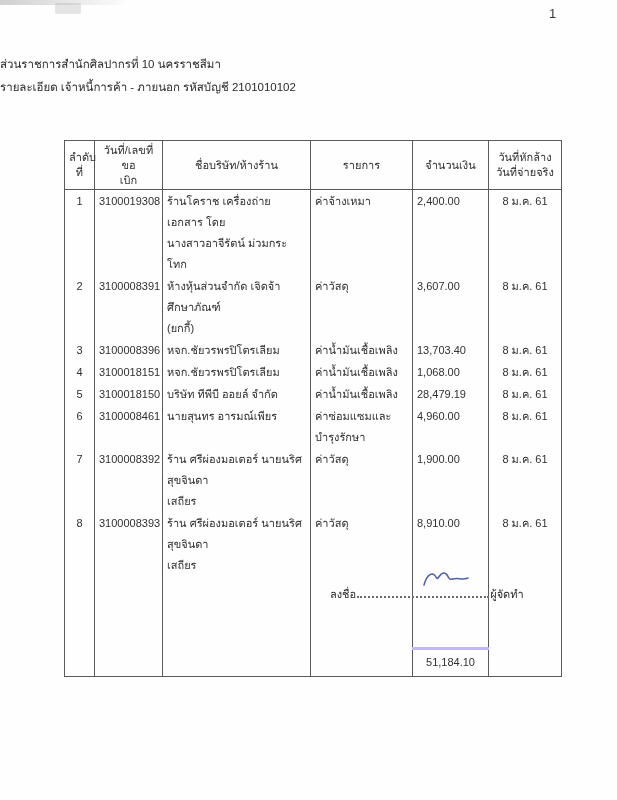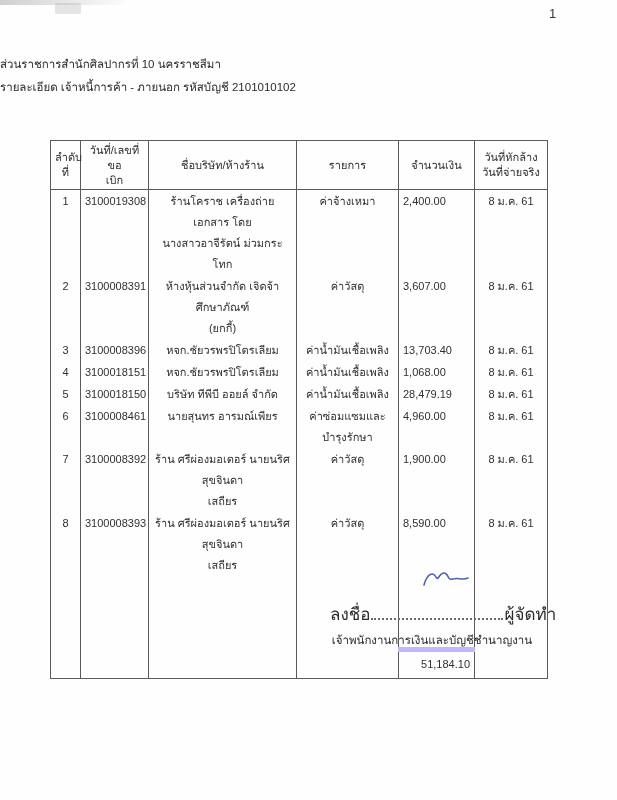--- a/index.html
+++ b/index.html
@@ -24,51 +24,51 @@
     background: rgba(160,160,160,.28); border-radius:2px;
   }
   .page-number {
     position:absolute; top:6px; left:549px;
     font-size:13px; color:#3a3a3a;
   }
   .doc-header {
     position:absolute; top:53px; left:0; width:562px;
     text-align:left; font-size:11.5px; line-height:23px; color:#2b2b2b;
   }
-  .table-wrap { position:absolute; top:140px; left:50px; }
+  .table-wrap { position:absolute; top:140px; left:64px; }
   table.expense {
     width:497px; table-layout:fixed; border-collapse:collapse;
     font-size:11px; color:#303030;
     border:1.6px solid #5a5a5a;
   }
   table.expense col.c1{width:30px} table.expense col.c2{width:68px}
   table.expense col.c3{width:148px} table.expense col.c4{width:102px}
   table.expense col.c5{width:76px} table.expense col.c6{width:73px}
   table.expense th, table.expense td {
     border-left:1px solid #5a5a5a; border-right:1px solid #5a5a5a;
     padding:0 4px; font-weight:normal;
   }
   table.expense thead th {
     border-bottom:1px solid #5a5a5a;
     height:48px; text-align:center; vertical-align:middle;
     font-size:11px; line-height:15px;
   }
   table.expense td { vertical-align:top; line-height:21px; }
   td.c-no, td.c-req { text-align:center; }
-  td.c-company, td.c-item { text-align:center; }
+  td.c-company, td.c-item { text-align:left; }
   td.c-amount { padding-right:6px; }
   td.c-date { text-align:center; }
   tr.data-row td { padding-top:1px; }
   tr.filler-row td { height:71px; }
   tr.total-row td { height:26px; line-height:25px; }
-  td.total-cell { border-top:5px solid #c4b5fd; text-align:right; padding-right:6px; }
+  td.total-cell { border-top:3px solid #c4b5fd; text-align:center; padding-right:6px; }
   
   .sig-line {
-    position:absolute; top:600px; left:330px;
-    font-size:17px; color:#2b2b2b; white-space:nowrap;
+    position:absolute; top:584px; left:330px;
+    font-size:11px; color:#2b2b2b; white-space:nowrap;
   }
   .dotline {
     display:inline-block; width:132px; height:12px;
     border-bottom:2px dotted #6a6a6a; margin:0 1px;
   }
   .sig-scribble { position:absolute; top:569px; left:420px; }
   .sig-name {
     position:absolute; top:612px; left:348px; width:168px;
     text-align:center; font-size:11.5px; color:#2b2b2b;
   }
@@ -197,21 +197,21 @@
       <td class="c-date">8 ม.ค. 61</td>
     </tr>
           <tr class="data-row">
       <td class="c-no">8</td>
       <td class="c-req">3100008393</td>
       <td class="c-company">
         <div>ร้าน ศรีผ่องมอเตอร์ นายนริศ สุขจินดา</div>
         <div>เสถียร</div>
       </td>
       <td class="c-item">ค่าวัสดุ</td>
-      <td class="c-amount">8,590.00</td>
+      <td class="c-amount">8,910.00</td>
       <td class="c-date">8 ม.ค. 61</td>
     </tr>
         </tbody>
       <tbody>
         <tr class="filler-row">
           <td></td>
             <td></td>
           <td></td>
             <td></td>
           <td></td>
@@ -228,15 +228,14 @@
       </tbody>
     </table>
   </div>
 
   <div class="sig-line"><span>ลงชื่อ</span><span class="dotline"></span><span>ผู้จัดทำ</span></div>
 
   <svg class="sig-scribble" width="52" height="22" viewBox="0 0 52 22">
     <path d="M4 16 C7 5, 13 2, 16 8 C18 13, 19 4, 24 4 C29 4, 27 12, 33 10 C39 8, 41 12, 48 9" fill="none" stroke="#33479e" stroke-width="1.6" stroke-linecap="round" opacity="0.85"></path>
   </svg>
 
-  <div class="sig-pos">เจ้าพนักงานการเงินและบัญชีชำนาญงาน</div>
 
 </div>
 
 </body></html>

